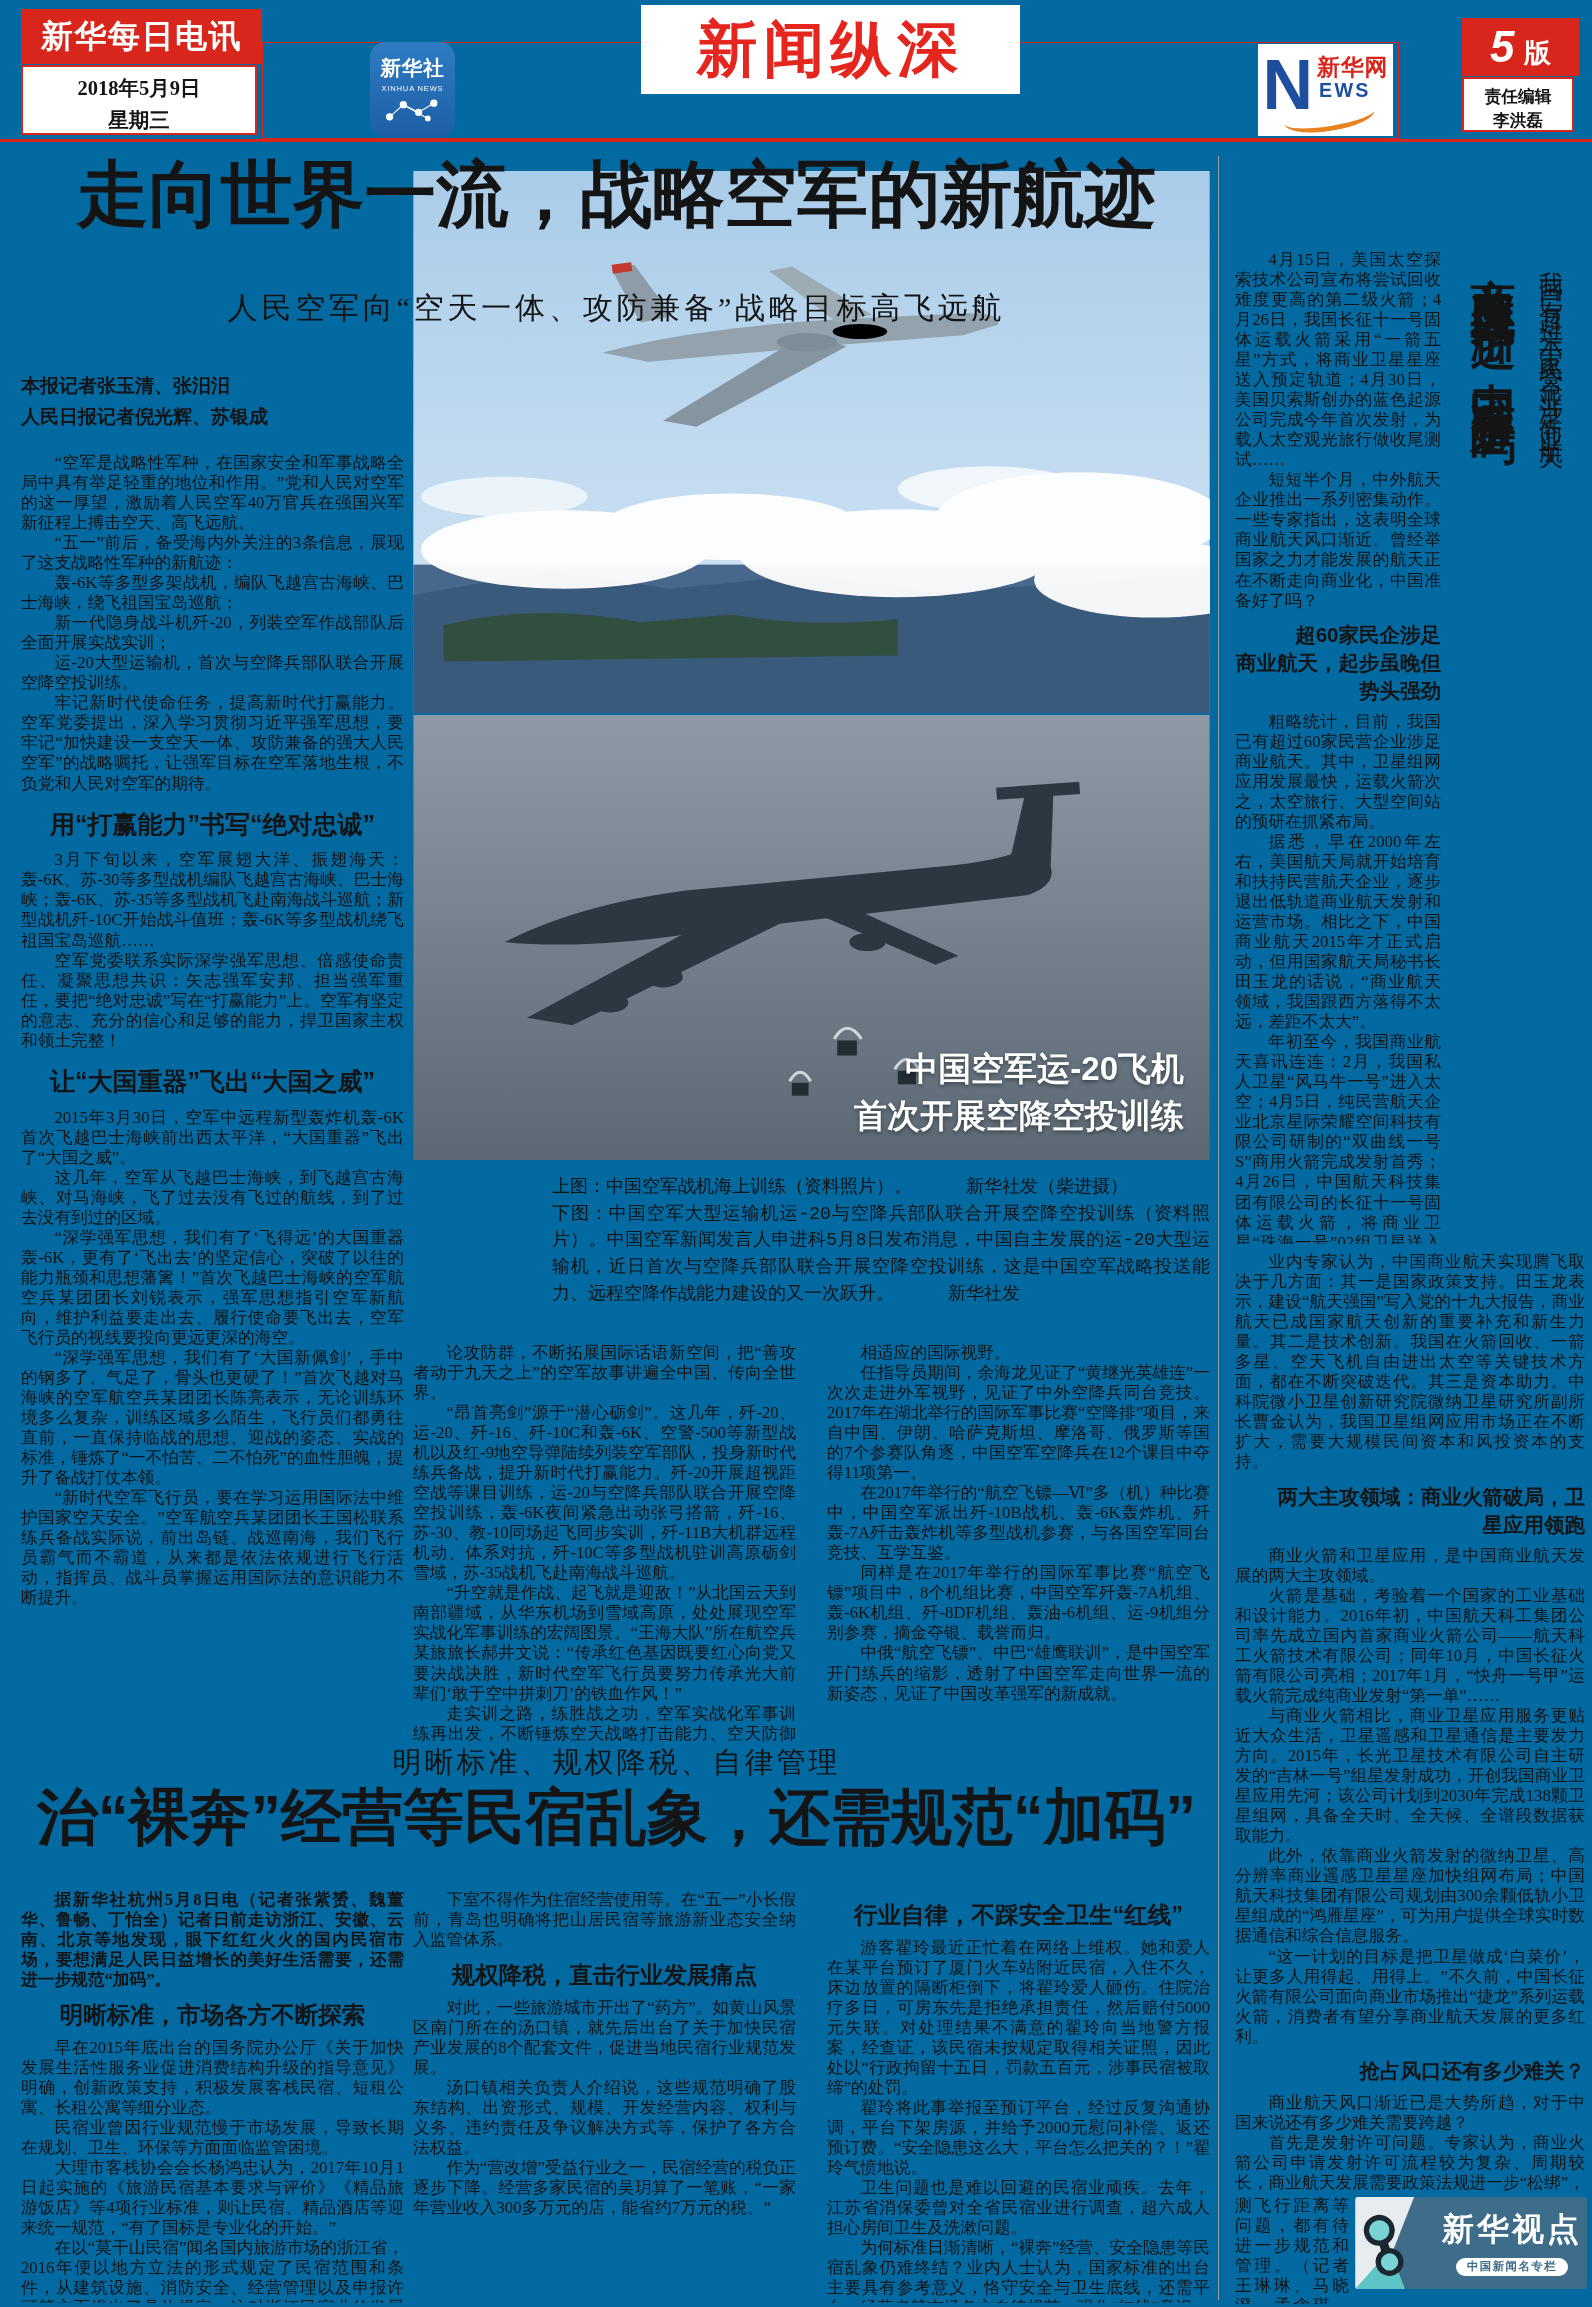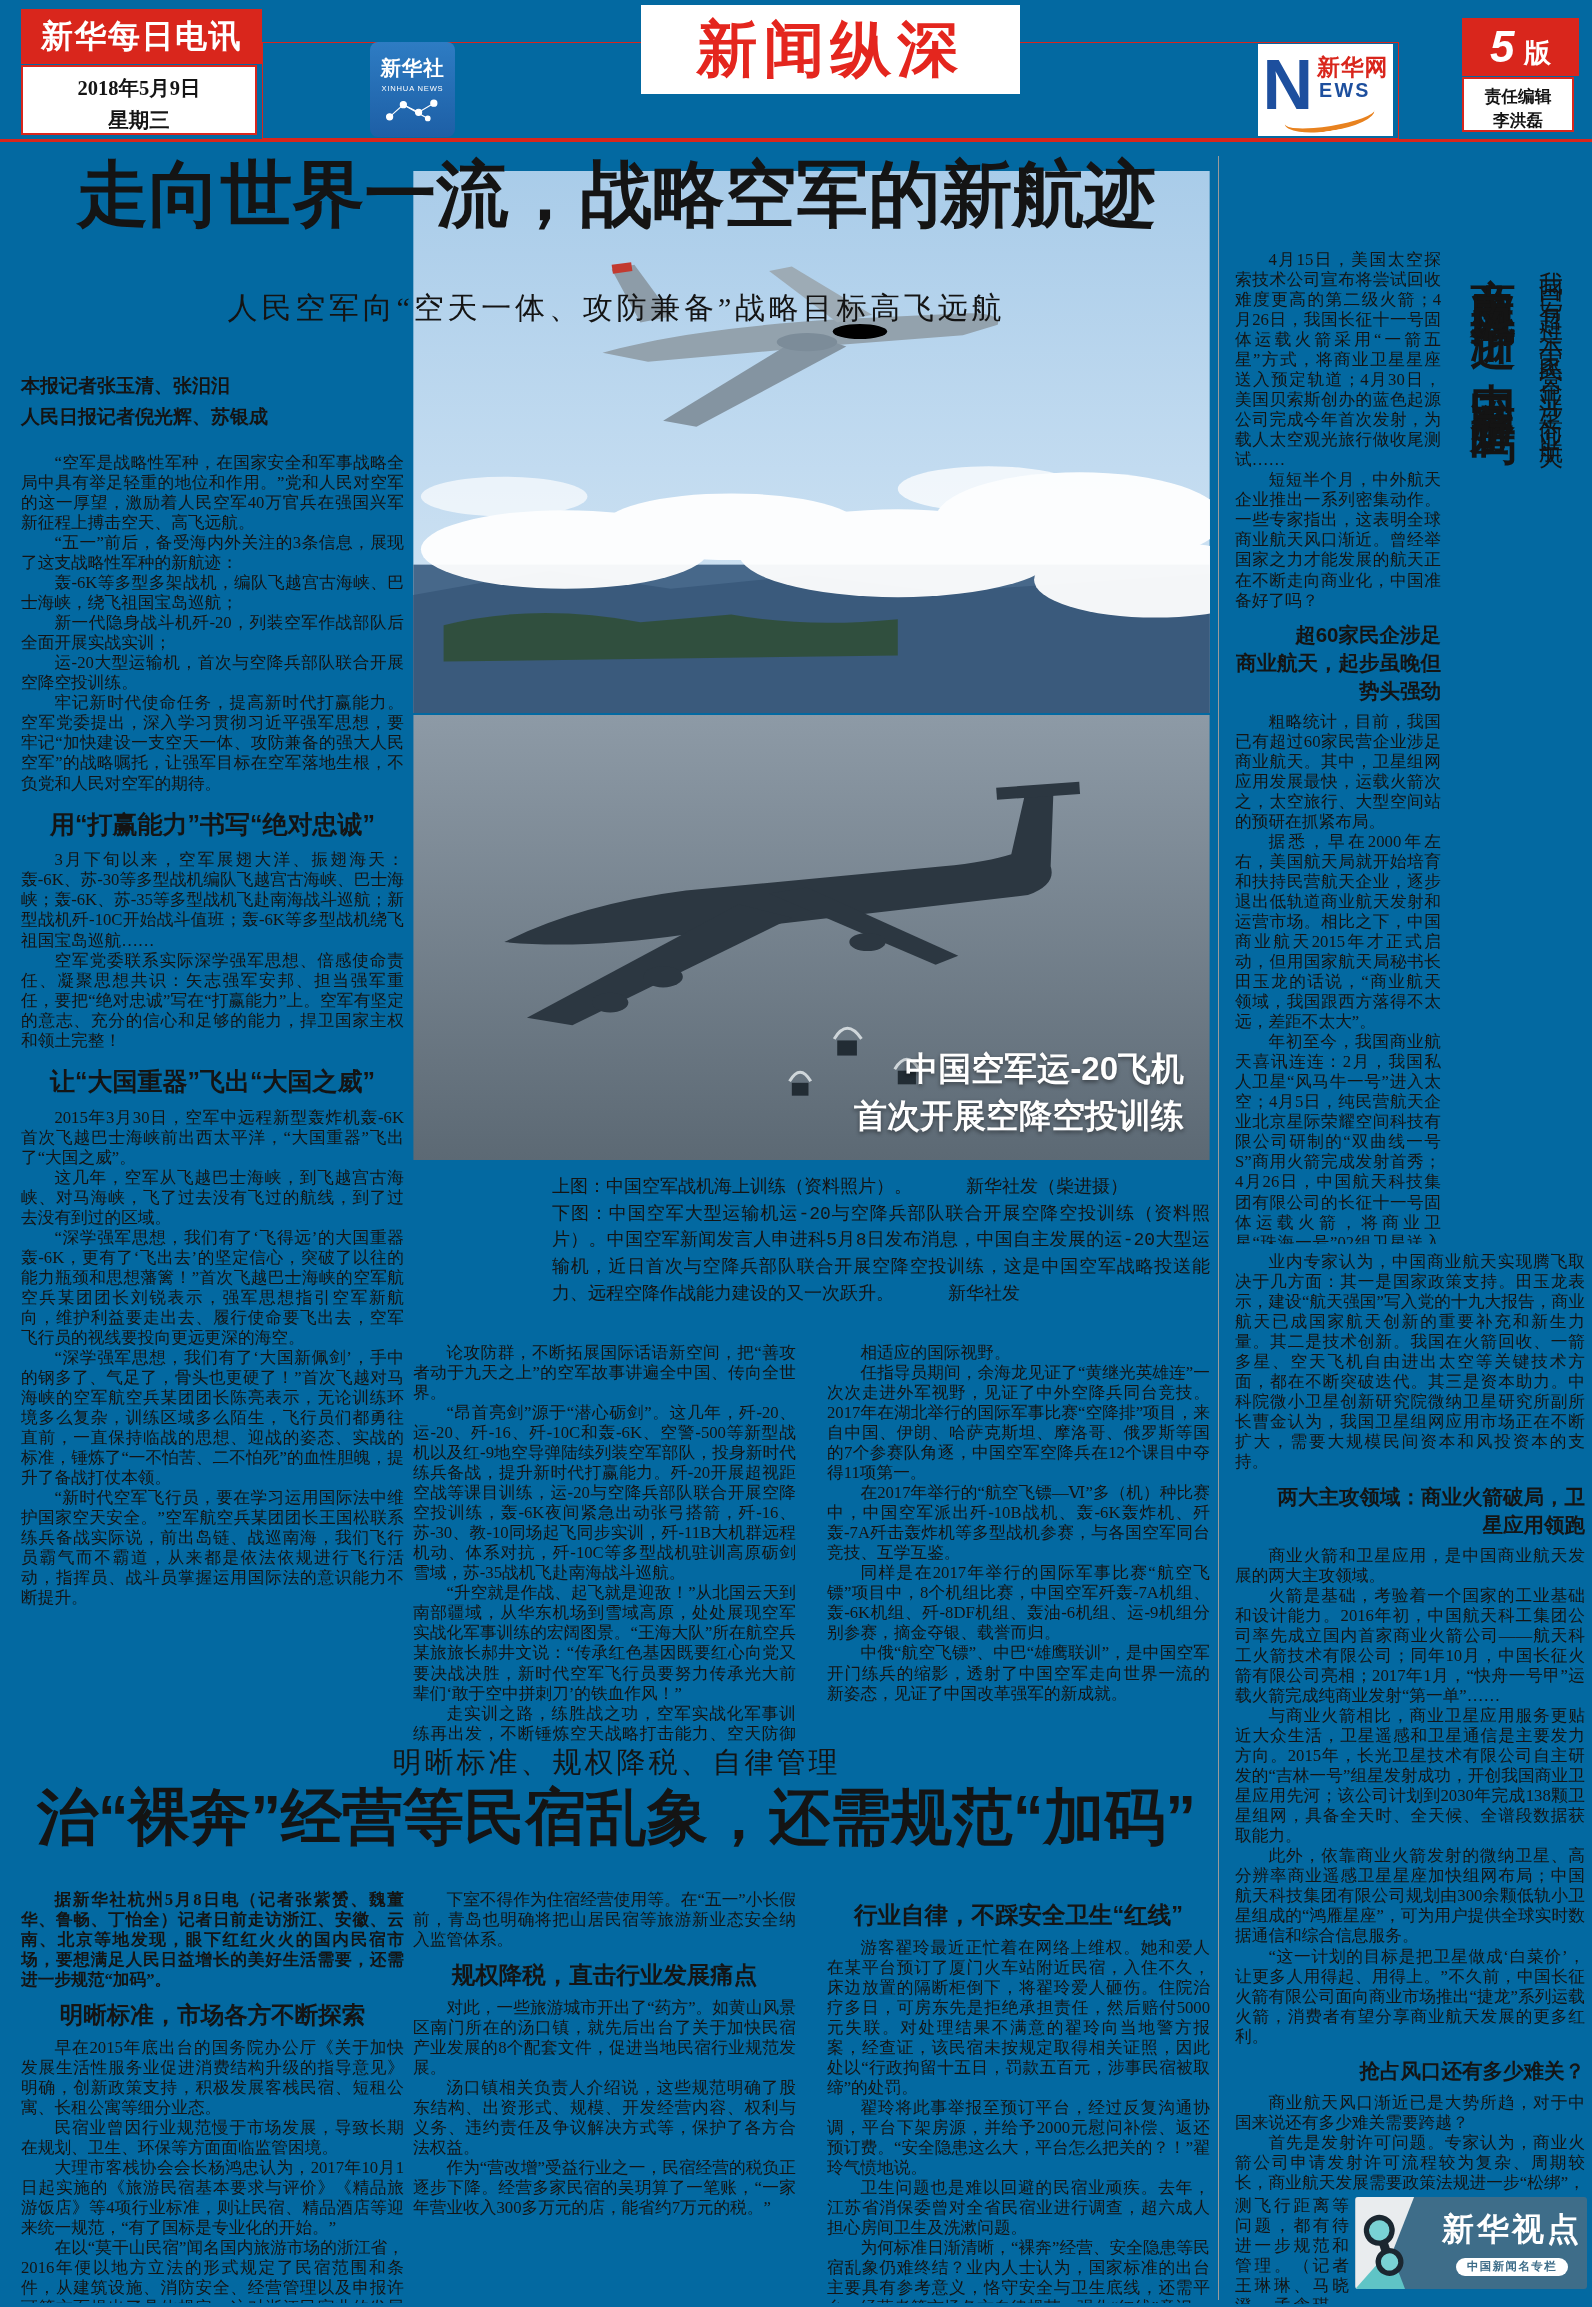--- a/index.html
+++ b/index.html
@@ -6,21 +6,21 @@
   #page{position:relative;width:1593px;height:2307px;background:#0369a1;margin:0 auto;
         font-family:"Liberation Serif","DejaVu Serif",serif;color:#141414;overflow:hidden;}
   #hdr-rule{position:absolute;left:0;top:139px;width:1593px;height:3px;background:#d9261c;}
   #hdr-box{position:absolute;left:262px;top:42px;width:1135px;height:95px;border:1.5px solid #d9261c;}
   #masthead{position:absolute;left:21px;top:9px;width:241px;height:55px;background:#d9261c;color:#fff;
             font-family:"Liberation Sans",sans-serif;font-weight:bold;font-size:32px;line-height:55px;
             text-align:center;letter-spacing:1.5px;z-index:3;}
   #datebox{position:absolute;left:21px;top:65px;width:236px;height:70px;border:2.3px solid #d9261c;
            background:#fff;text-align:center;font-weight:bold;font-size:20.5px;line-height:1.55;
            padding-top:6px;box-sizing:border-box;z-index:3;}
-  #appicon{position:absolute;left:370px;top:42px;width:85px;height:95px;border-radius:8px;
+  #appicon{position:absolute;left:370px;top:42px;width:85px;height:95px;border-radius:15px;
            background:linear-gradient(180deg,#2e7cc3,#1d5fa6);z-index:3;text-align:center;color:#fff;
            font-family:"Liberation Sans",sans-serif;}
   #appicon .t1{font-size:20.5px;font-weight:bold;margin-top:12px;letter-spacing:0.8px;}
   #appicon .t2{font-size:7.6px;letter-spacing:0.8px;margin-top:1.5px;}
   #appicon svg{margin-top:4.5px;}
   #sectitle{position:absolute;left:641px;top:4.5px;width:379px;height:89px;background:#fff;z-index:4;
             text-align:center;font-family:"Liberation Sans",sans-serif;font-weight:900;font-size:61px;
             line-height:89px;color:#e4261e;letter-spacing:6px;}
   #newslogo{position:absolute;left:1258px;top:44px;width:135px;height:92px;background:#fff;z-index:4;}
   #newslogo .n{position:absolute;left:4.5px;top:0;font-family:"Liberation Sans",sans-serif;font-weight:900;

